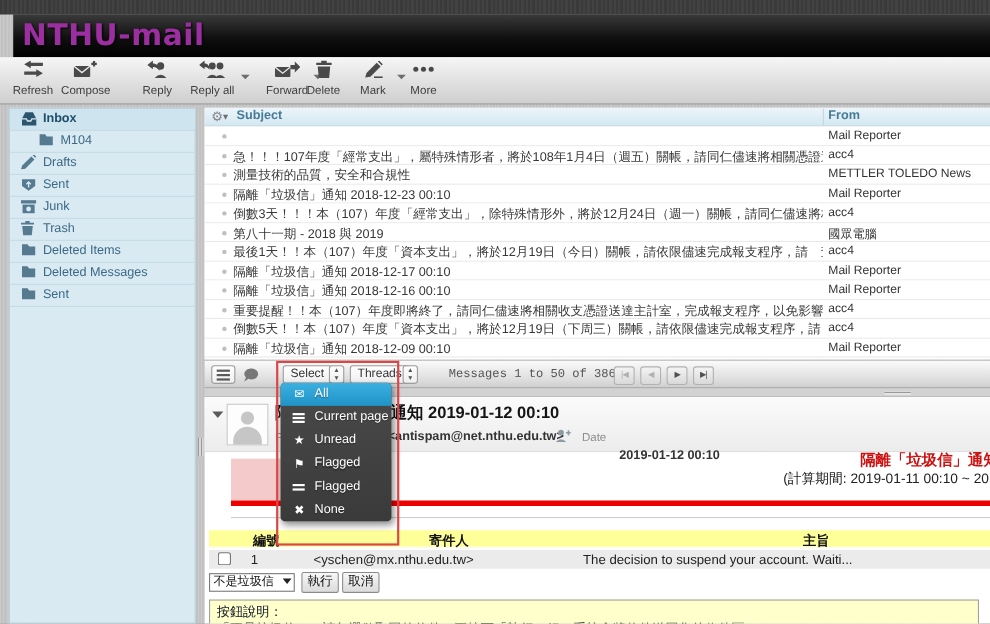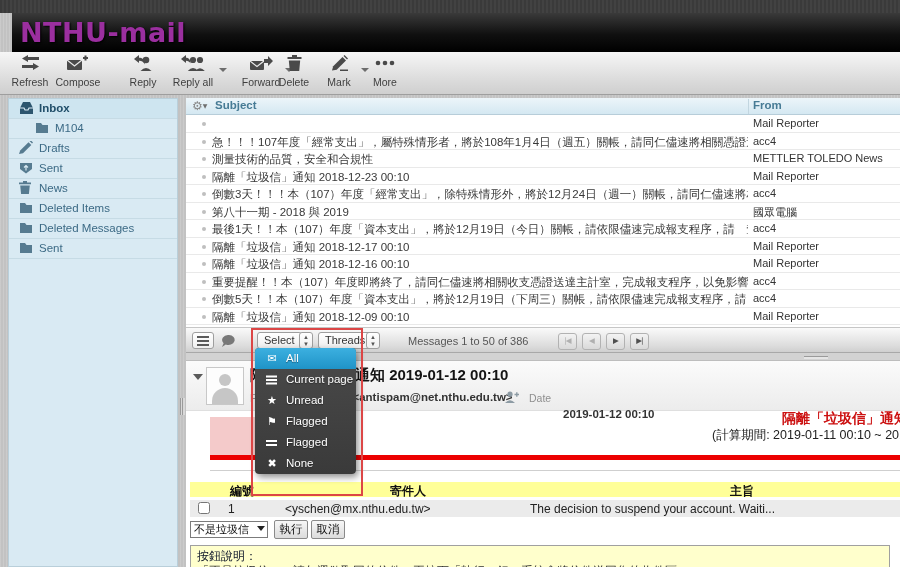--- a/index.html
+++ b/index.html
@@ -47,21 +47,21 @@
   #listfooter{left:186px;top:327px;width:714px;height:26px;background:linear-gradient(#fafafa,#dcdcdc 75%,#cfcfcf);
     border-top:1px solid #c6c6c6;border-bottom:1px solid #a8a8a8;box-sizing:border-box;}
   .fbtn{position:absolute;top:4px;height:17px;border:1px solid #9e9e9e;border-radius:3px;
     background:linear-gradient(#fff,#efefef);box-sizing:border-box;}
   #listviewbtn{left:6px;width:22px;}
   #listviewbtn i{display:block;margin:3px auto 0;width:12px;height:2px;background:#5a5a5a;
     box-shadow:0 4px 0 #5a5a5a,0 8px 0 #5a5a5a;}
   #threadsicon{left:34px;top:6px;}
   .selbtn{padding:0 6px;font-size:11px;color:#333;line-height:15px;}
   .spinbtn{width:14px;text-align:center;font-size:6px;line-height:7px;color:#555;padding-top:1px;}
-  #status{left:222px;top:7px;font-size:11px;color:#555;}
+  #status{left:222px;top:7px;font-size:11px;color:#555;font-family:Liberation Mono, monospace;}
   .pgbtn{position:absolute;top:5px;width:17px;height:15px;border:1px solid #b2b2b2;border-radius:3px;
     background:linear-gradient(#f3f3f3,#d9d9d9);font-size:7.5px;line-height:14px;text-align:center;
     font-family:"DejaVu Sans",sans-serif;letter-spacing:-1px;}
   .pgdis{color:#b0b0b0;} .pgen{color:#4f4f4f;}
   
   #hsplit{left:186px;top:353px;width:714px;height:8px;background:#d2d2d2;border-bottom:1px solid #bdbdbd;box-sizing:border-box;}
   #hgrip{left:618px;top:3px;width:24px;height:3px;background:repeating-linear-gradient(#9a9a9a 0 1px,#e5e5e5 1px 3px);}
   
   #preview{left:186px;top:361px;width:714px;height:206px;background:#fff;}
   #pvheader{left:0;top:0;width:714px;height:50px;background:linear-gradient(#fbfbfb,#ececec);
@@ -222,25 +222,33 @@
         <span class="slabel" style="left:30px">Drafts</span>
       </div>
       <div class="snav">
         <span class="sicon" style="left:10px"><svg width="14" height="13" viewBox="0 0 14 13">
             <path d="M1 2 H13 V8 L7 12.5 L1 8 Z" fill="#567b90"></path>
             <path d="M7 9.5 V5 M5 6.5 L7 4.5 L9 6.5" stroke="#d9eaf3" stroke-width="1.2" fill="none"></path>
           </svg></span>
         <span class="slabel" style="left:30px">Sent</span>
       </div>
       <div class="snav">
+        <span class="sicon" style="left:10px"><svg width="14" height="13" viewBox="0 0 14 13">
+            <rect x="0" y="1" width="14" height="3" fill="#567b90"></rect>
+            <rect x="1.5" y="5" width="11" height="8" fill="#567b90"></rect>
+            <circle cx="7" cy="9" r="2.2" fill="#d9eaf3"></circle>
+          </svg></span>
+        <span class="slabel" style="left:30px">Junk</span>
+      </div>
+      <div class="snav">
         <span class="sicon" style="left:10px"><svg width="12" height="13" viewBox="0 0 12 13">
             <path d="M4 0 h4 v1.5 h4 v1.7 H0 V1.5 h4 Z" fill="#567b90"></path>
             <path d="M1.2 4.5 h9.6 l-.9 8.5 H2.1 Z" fill="#567b90"></path>
           </svg></span>
-        <span class="slabel" style="left:30px">News</span>
+        <span class="slabel" style="left:30px">Trash</span>
       </div>
       <div class="snav">
         <span class="sicon" style="left:10px"><svg width="14" height="12" viewBox="0 0 14 12">
             <path d="M1 1 H6 L7.5 3 H13 V11 H1 Z" fill="#567b90"></path>
           </svg></span>
         <span class="slabel" style="left:30px">Deleted Items</span>
       </div>
       <div class="snav">
         <span class="sicon" style="left:10px"><svg width="14" height="12" viewBox="0 0 14 12">
             <path d="M1 1 H6 L7.5 3 H13 V11 H1 Z" fill="#567b90"></path>

